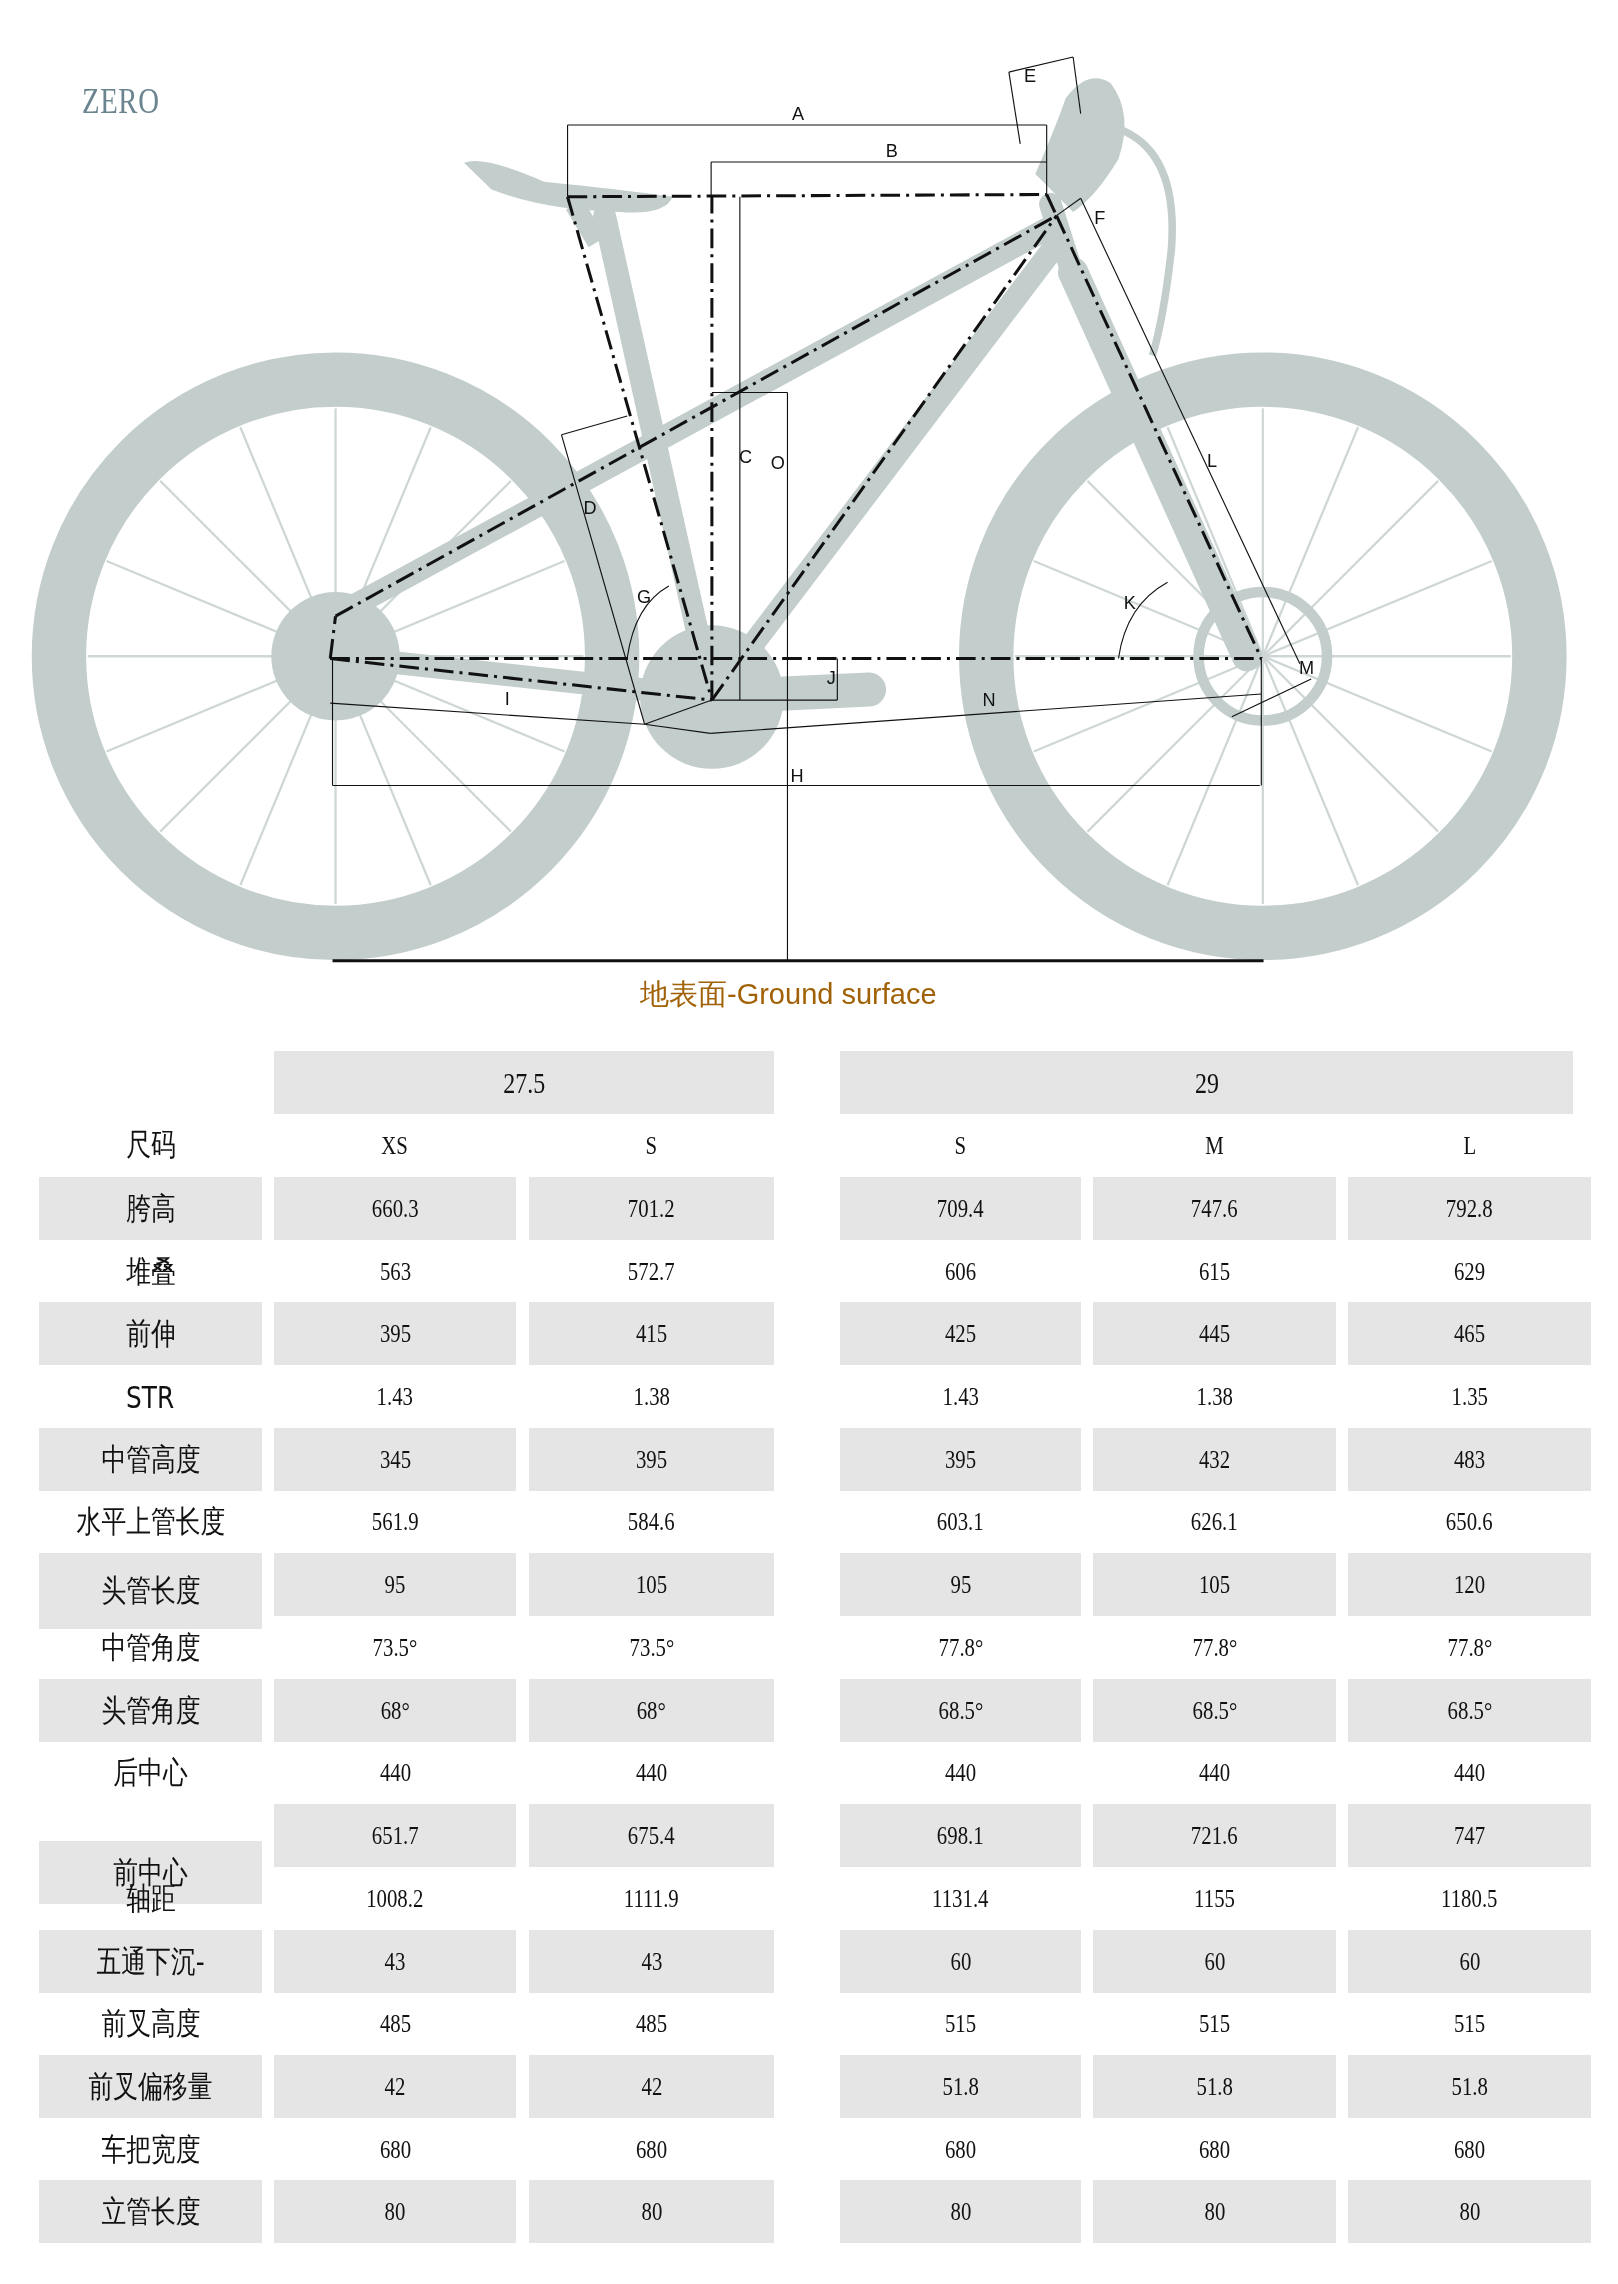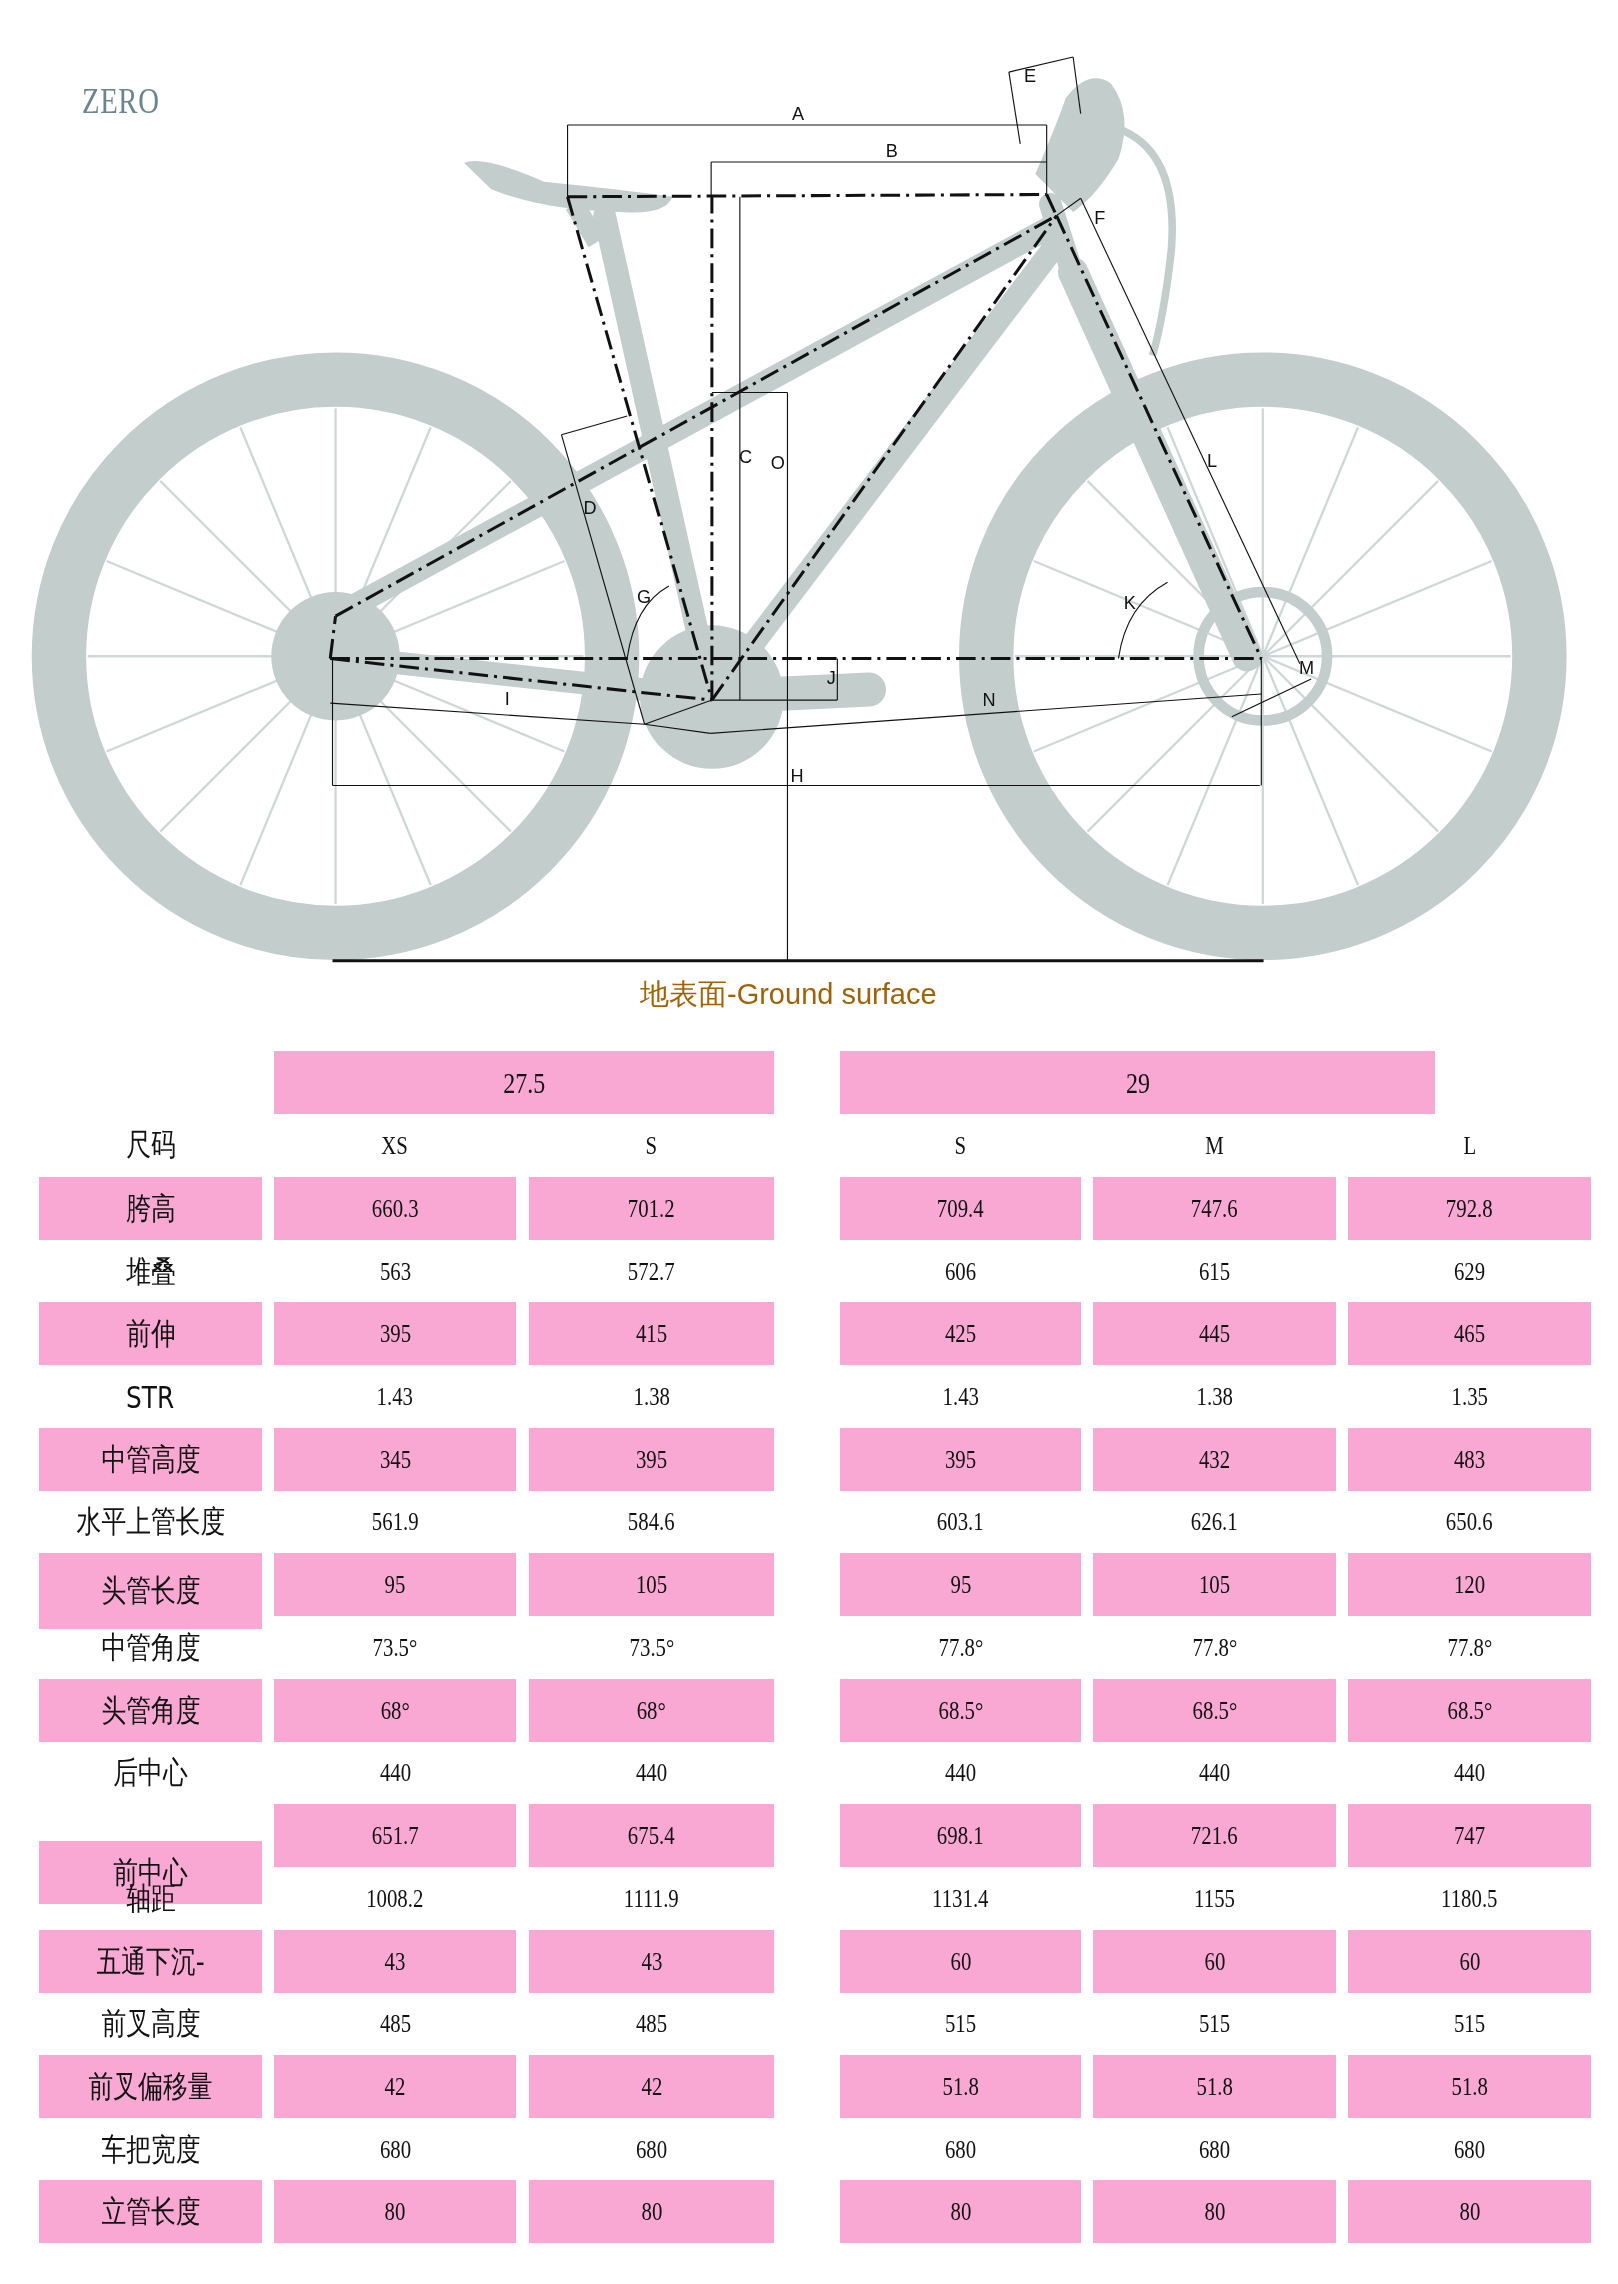--- a/index.html
+++ b/index.html
@@ -20,21 +20,21 @@
     font-family: "Liberation Sans", "DejaVu Sans", sans-serif;
     font-size: 29px; color: #a16207; white-space: nowrap;
   }
   .cell {
     position: absolute; height: 63px;
     display: flex; align-items: center; justify-content: center;
     font-family: "Liberation Serif", "DejaVu Serif", serif;
     font-size: 26px; color: #111; white-space: nowrap;
   }
   .cell span { display: inline-block; transform: scaleX(0.8); }
-  .filled { background: #f9a8d4; }
+  .filled { background: #e5e5e5; }
   .hdr { font-size: 30px; }
   .label { font-family: "DejaVu Sans", "Liberation Sans", sans-serif; font-size: 31px; }
 </style>
 </head>
 <body>
 
 <div class="brand">ZERO</div>
 
 <svg class="diagram" viewBox="0 0 2141 1300" xmlns="http://www.w3.org/2000/svg">
   <g fill="none" stroke="#c2cdcc">
@@ -164,21 +164,21 @@
 <div class="ground-label">地表面-Ground surface</div>
 
 <div>
   <div class="cell label" style="left:39px; top:1051px; width:223px; height:188px;">
       <span>尺码</span>
     </div>
 
   <div class="cell filled hdr" style="left:274px; top:1051px; width:500px;">
       <span>27.5</span>
     </div>
-  <div class="cell filled hdr" style="left:840px; top:1051px; width:595px;">
+  <div class="cell filled hdr" style="left:840px; top:1051px; width:733px;">
       <span>29</span>
     </div>
 
   <div class="cell" style="left:274px; top:1114px; width:242px;">
       <span>XS</span>
     </div>
   <div class="cell" style="left:529px; top:1114px; width:245px;">
       <span>S</span>
     </div>
   <div class="cell" style="left:840px; top:1114px; width:241px;">

